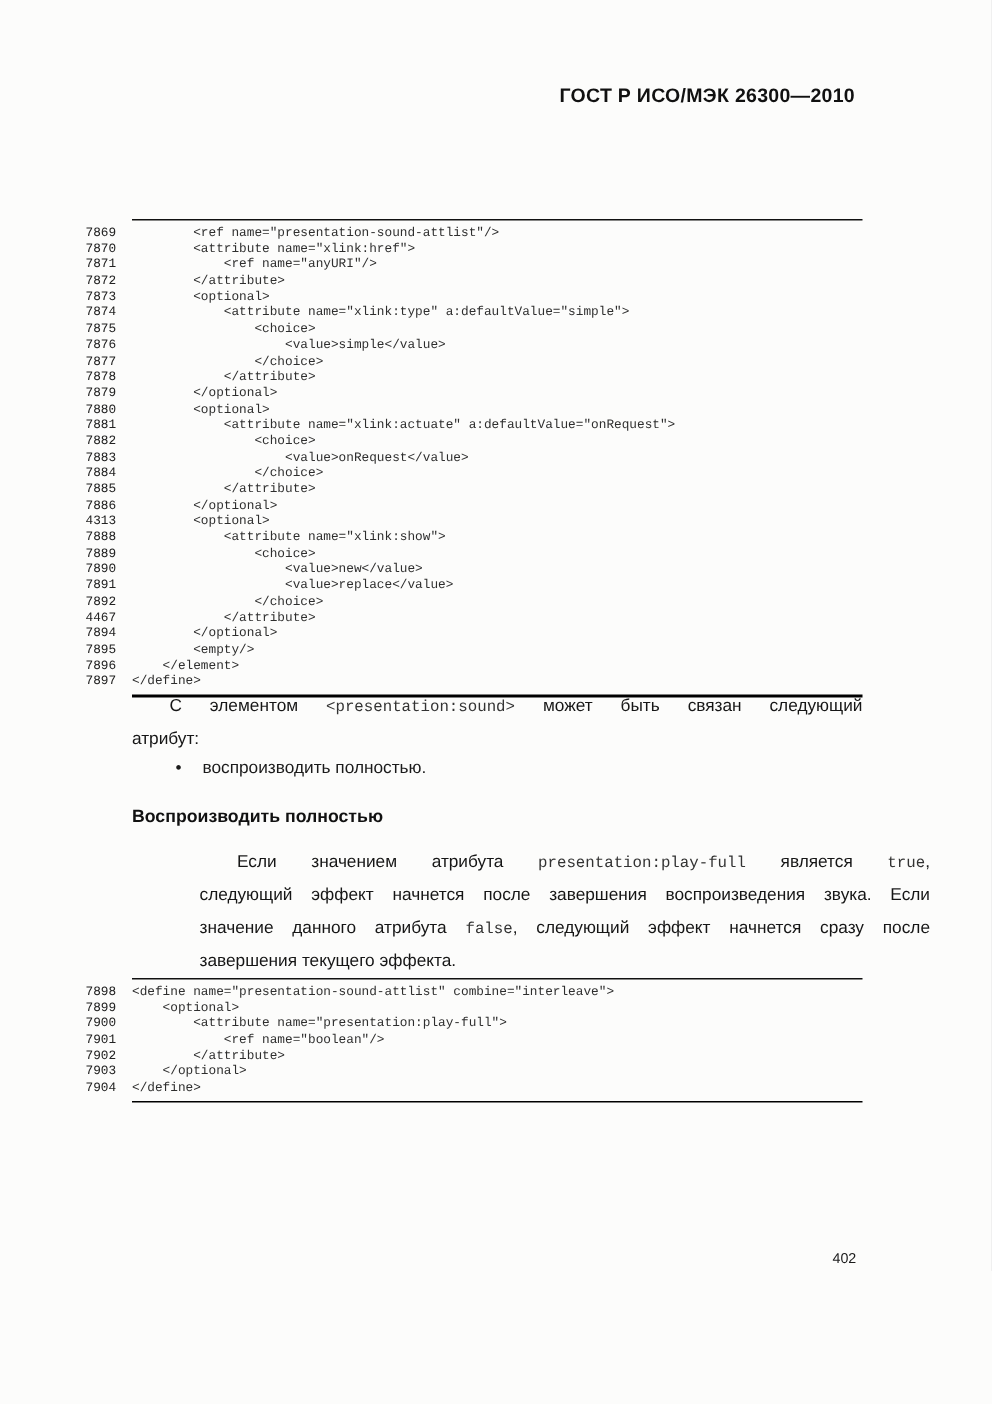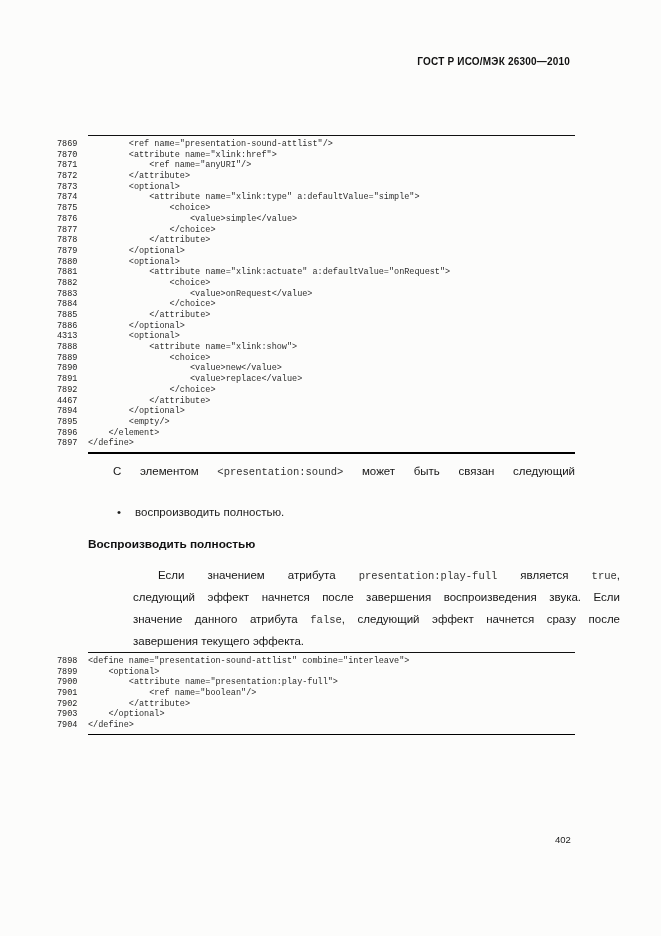--- a/index.html
+++ b/index.html
@@ -4,31 +4,31 @@
 <style>
   * { margin:0; padding:0; box-sizing:border-box; }
   html,body { background:#e8e8e8; }
   .page {
     position:relative; width:661px; height:936px;
     background:#fcfcfb; color:#1b1b1b; overflow:hidden;
     font-family:"Liberation Sans", "DejaVu Sans", sans-serif;
   }
   .doc-header {
     position:absolute; top:56px; left:88px; width:482px;
-    text-align:right; font-weight:bold; font-size:10px; color:#111;
+    text-align:right; font-weight:bold; font-size:13px; color:#111;
     letter-spacing:0.2px;
   }
   .codeblock {
     position:absolute; left:88px; width:487px;
     border-top:1.5px solid #111;
     padding:3px 0 3px 0;
     font-family:"Liberation Mono", "DejaVu Sans Mono", monospace;
     font-size:8.5px; color:#2e2e2e;
   }
-  .codeblock.first  { top:135px; border-bottom:2.5px solid #000; }
+  .codeblock.first  { top:146px; border-bottom:2.5px solid #000; }
   .codeblock.second { top:652px; border-bottom:1.5px solid #000; }
   .crow { display:flex; height:10.7px; line-height:10.7px; white-space:pre; }
   .lnum { flex:none; width:26px; margin-left:-31px; color:#222; }
   .ctext { flex:none; margin-left:5px; white-space:pre; }
   .para { position:absolute; left:88px; width:487px; font-size:11.5px; color:#161616; }
   .para-1 { top:461px; }
   .para-2 { top:565px;margin-left:45px; }
   .pline { line-height:21.3px; min-height:21.3px; text-align:left; }
   .pline.jall { text-align:justify; text-align-last:justify; }
   .pline.ind { text-indent:25px; }
@@ -171,20 +171,21 @@
       <span class="ctext">    &lt;/element&gt;</span>
     </div>
       <div class="crow">
       <span class="lnum">7897</span>
       <span class="ctext">&lt;/define&gt;</span>
     </div>
     </div>
 
   <div class="para para-1">
     <div class="pline jall ind"><span class="seg sans">С элементом </span><span class="seg mono">&lt;presentation:sound&gt;</span><span class="seg sans"> может быть связан следующий</span></div>
+    <div class="pline"><span class="seg sans">атрибут:</span></div>
   </div>
 
   <div class="bullet-line">
     <span class="bullet-marker">•</span>
     <span class="bullet-text">воспроизводить полностью.</span>
   </div>
 
   <div class="section-heading">Воспроизводить полностью</div>
 
   <div class="para para-2">

